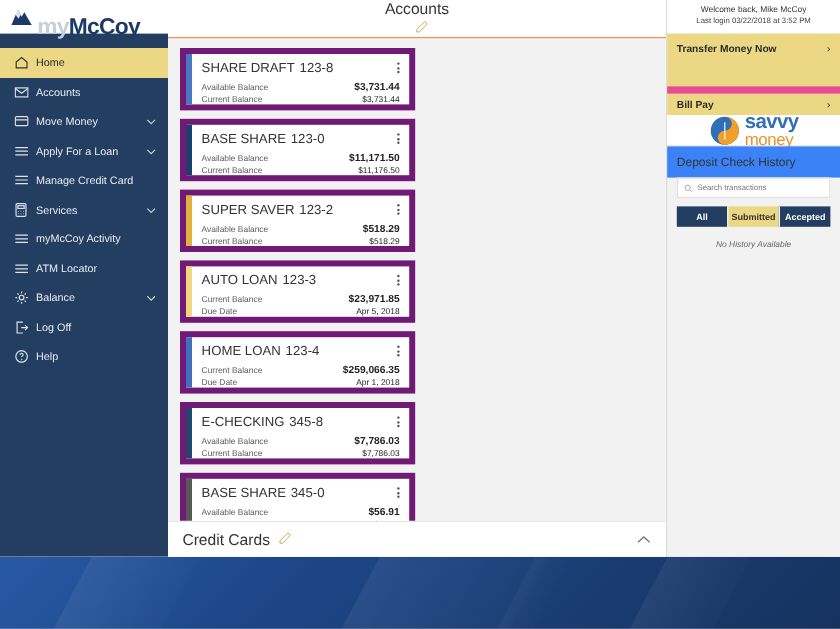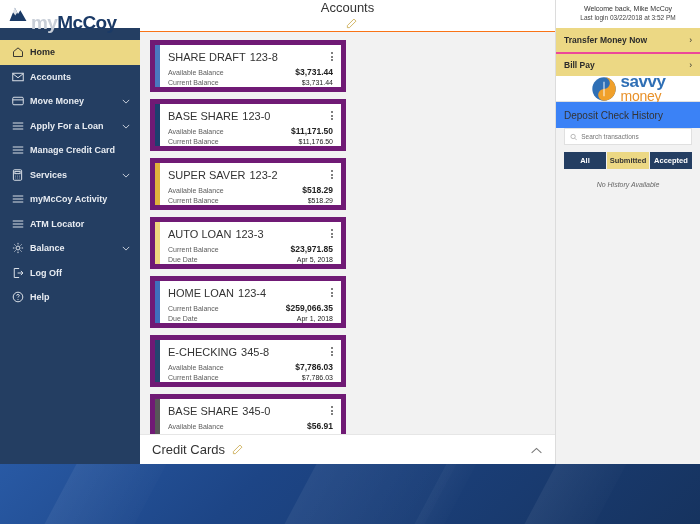--- a/index.html
+++ b/index.html
@@ -44,21 +44,21 @@
   .logo { display: flex; align-items: center; gap: 3px; }
   .logo-mark { width: 20px; height: 18px; }
   .logo-text {
     font-size: 19px; font-weight: bold; letter-spacing: -0.6px;
     line-height: 1;
     margin-top: 16px;
   }
   .logo-my { color: #c9cfd8; }
   .logo-mccoy { color: #1b3a66; }
 
-  .nav { flex: 1; padding-top: 12px; font-weight: bold; }
+  .nav { flex: 1; padding-top: 12px; }
   .nav-item {
     display: flex; align-items: center;
     height: 24.5px; padding-left: 12px;
     color: #e8ecf2; font-size: 9px;
     cursor: pointer; position: relative;
   }
   .nav-item.active { background: #ecd884; color: #2b2b2b; }
   .nav-ico {
     width: 18px; flex: 0 0 18px;
     display: flex; align-items: center; justify-content: flex-start;
@@ -138,21 +138,21 @@
   }
   .welcome .w1 { font-size: 7px; color: #333; line-height: 1.25; }
   .welcome .w2 { font-size: 6.5px; color: #444; line-height: 1.25; }
   .quick-actions { background: #ecd884; }
   .qa-item {
     display: flex; align-items: center;
     height: 24px; padding: 0 8px;
     font-size: 8.5px; color: #2b2b2b; font-weight: bold;
     cursor: pointer;
   }
-  .qa-item + .qa-item { border-top: 2px solid #ec4899; }
+  .qa-item + .qa-item { border-top: 6px solid #ec4899; margin-top: 20px; }
   .qa-chev { margin-left: auto; font-weight: normal; }
 
   .savvy {
     background: #fff; height: 26px;
     display: flex; align-items: center; justify-content: center;
     gap: 4px; border-bottom: 1px solid #e0e0e0;
   }
   .savvy-text { line-height: .95; }
   .savvy-text .sv1 { font-size: 17px; font-weight: bold; color: #2f6fb5; letter-spacing: -0.5px; }
   .savvy-text .sv2 { font-size: 14px; color: #e8912a; letter-spacing: -0.3px; }

